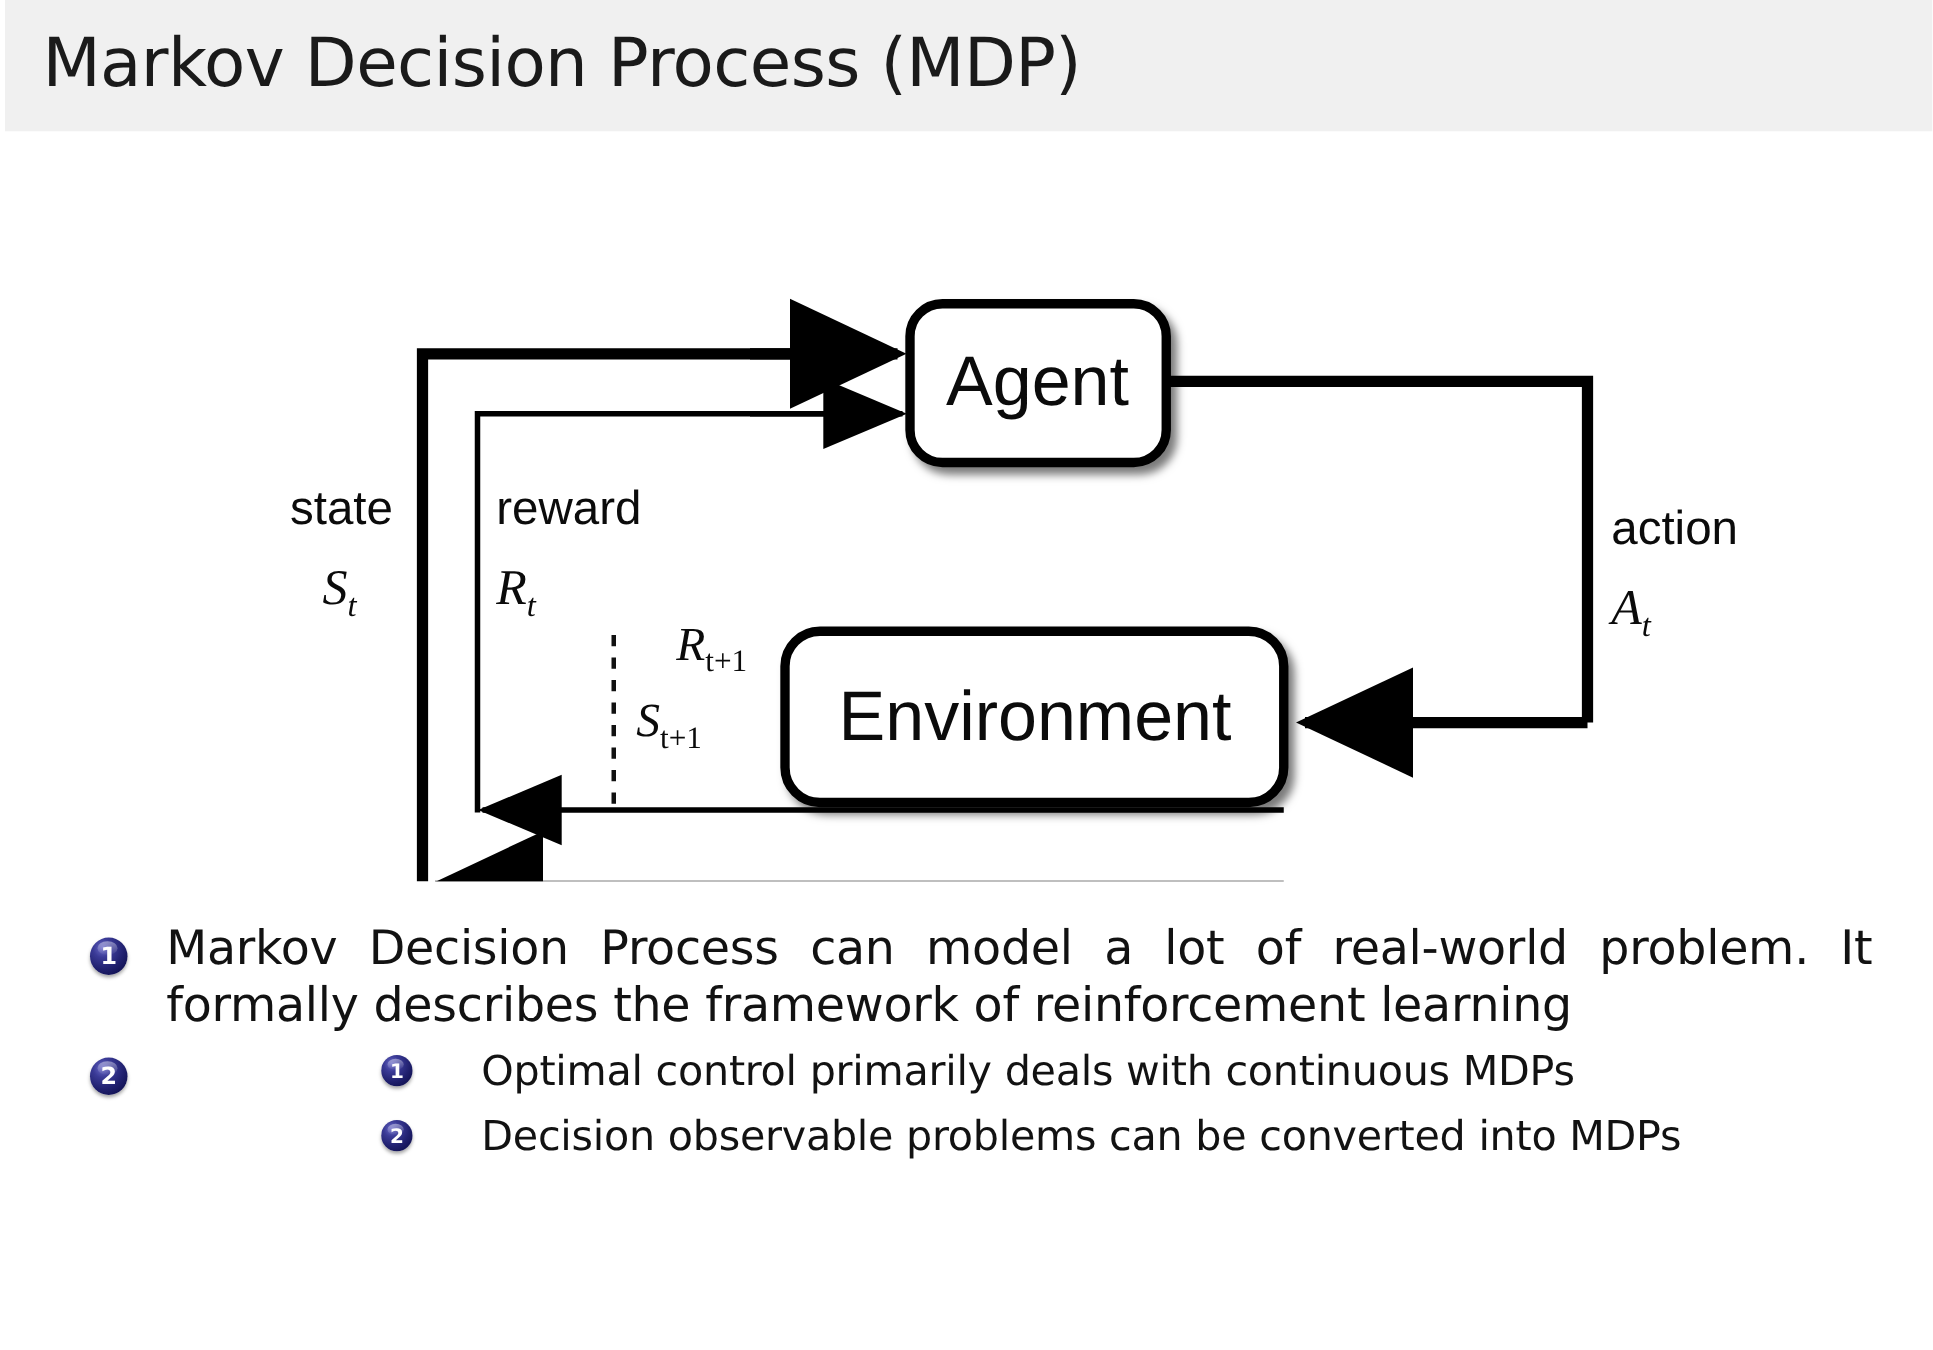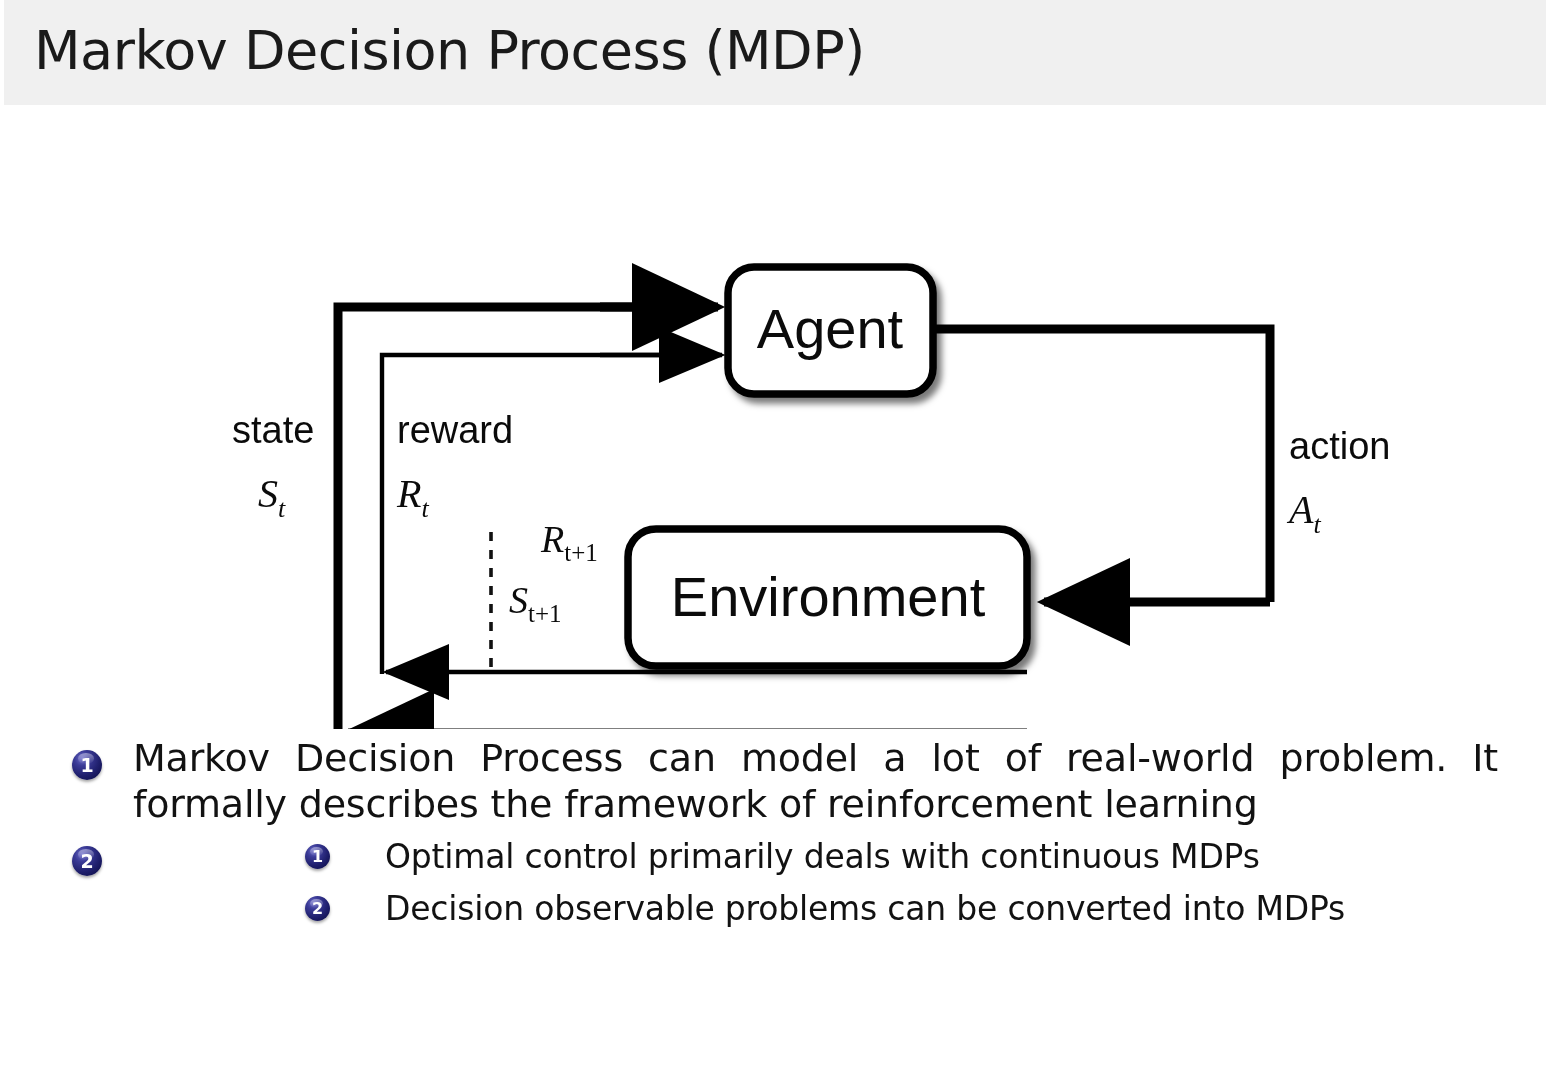--- a/index.html
+++ b/index.html
@@ -47,21 +47,20 @@
     white-space: nowrap;
   }
 
   
   #diagram {
     position: absolute;
     left: 0;
     top: 105px;
     width: 1360px;
     height: 600px;
-    margin-top: 24px;
   }
   #diagram svg { display: block; }
 
   
   #content {
     position: absolute;
     left: 0;
     top: 735px;
     width: 1546px;
     color: #111111;

